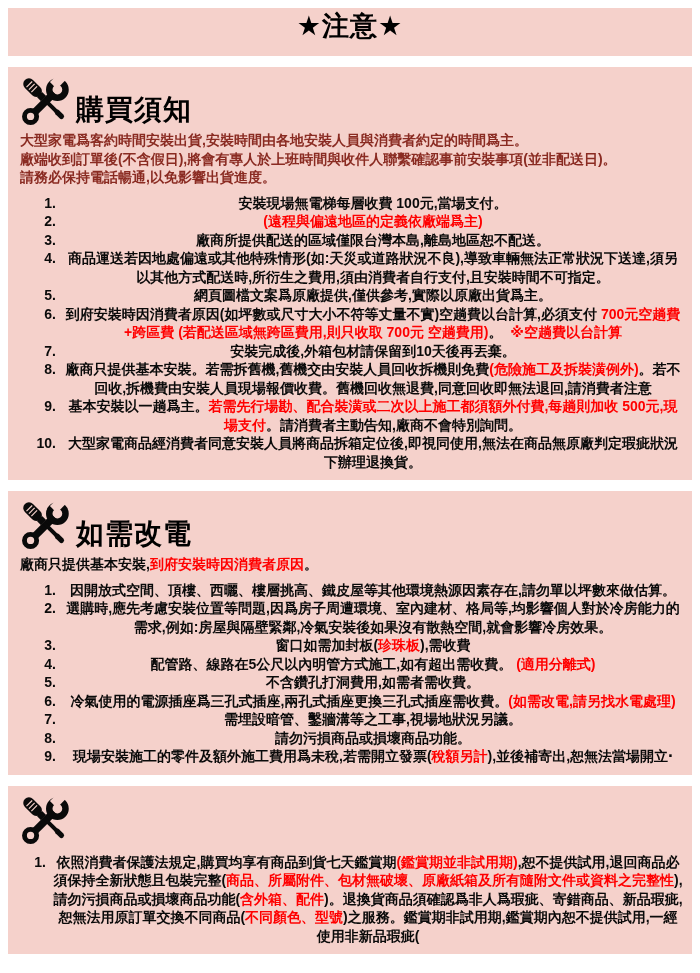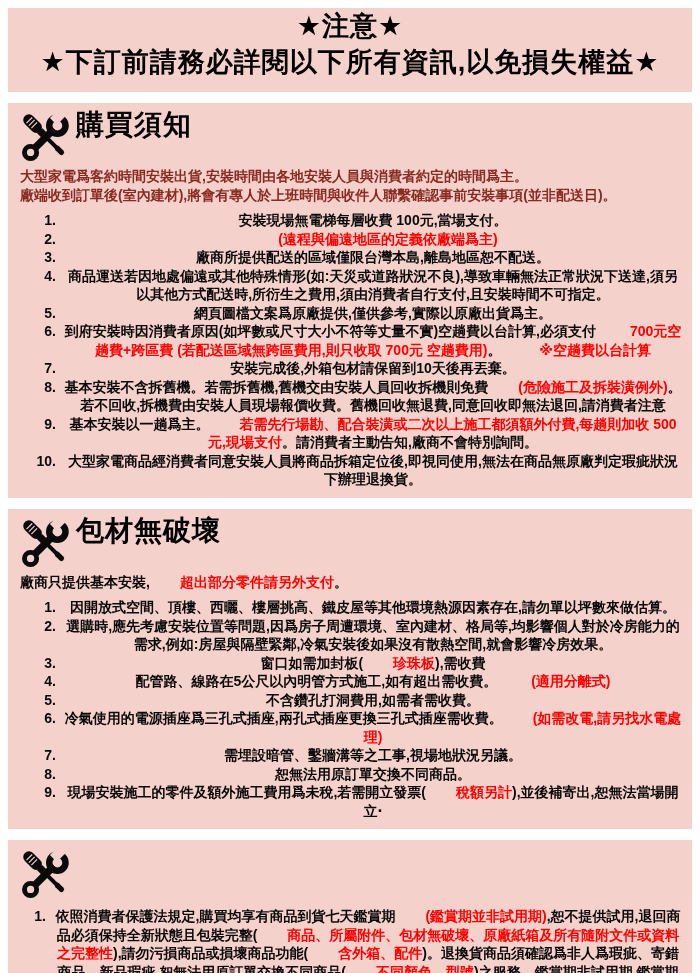--- a/index.html
+++ b/index.html
@@ -22,21 +22,21 @@
     color:#000;
     letter-spacing:1px;
   }
   .box{
     background:var(--pink,#f5d1cb);
     margin-top:11px;
     padding:6px 8px 9px 10px;
   }
   .sec-head{
     display:flex;
-    align-items:flex-start;
+    align-items:flex-end;
     gap:4px;
     height:52px;
     margin:2px 0 4px 2px;
   }
   .sec-head svg{width:52px;height:52px;flex:0 0 auto;}
   .sec-title{
     font-size:28px;
     line-height:1;
     color:#000;
     padding-bottom:3px;
@@ -49,29 +49,28 @@
   .item{display:flex;font-size:14px;line-height:18.5px;}
   .item .num{
     flex:0 0 28px;
     text-align:right;
     padding-right:6px;
     white-space:nowrap;
   }
   .item .txt{flex:1 1 auto;text-align:center;}
   .run{white-space:pre-wrap;}
   .run.black{color:#0a0a0a;}
-  .run.red{color:var(--red,#ff0000);margin-left:30px;}
+  .run.red{color:var(--red,#ff0000);}
   .run.darkred{color:var(--intro_red,#8a2b22);}
 </style>
 </head>
 <body>
 
 <div class="banner">
   <div class="l1">★注意★</div>
-  <div class="l2">★下訂前請務必詳閱以下所有資訊,以免損失權益★</div>
 </div>
 
 <div class="box indent">
   <div class="sec-head">
     <svg viewBox="0 0 64 64" aria-hidden="true">
 
     <circle cx="13" cy="51" r="7.5" fill="none" stroke="#0a0a0a" stroke-width="6"></circle>
     <line x1="17" y1="47" x2="42" y2="22" stroke="#0a0a0a" stroke-width="9"></line>
     <circle cx="46" cy="18" r="10" fill="none" stroke="#0a0a0a" stroke-width="8"></circle>
     <rect x="40" y="0" width="12" height="15" fill="var(--pink,#f5d1cb)" transform="rotate(45 46 8)"></rect>
@@ -81,21 +80,22 @@
     <line x1="11" y1="18" x2="18" y2="11" stroke="var(--pink,#f5d1cb)" stroke-width="1.5"></line>
     <line x1="14" y1="21" x2="21" y2="14" stroke="var(--pink,#f5d1cb)" stroke-width="1.5"></line>
     <line x1="24" y1="24" x2="29" y2="29" stroke="#0a0a0a" stroke-width="9"></line>
     <line x1="29" y1="29" x2="46" y2="46" stroke="#0a0a0a" stroke-width="5"></line>
     <line x1="46" y1="46" x2="51" y2="51" stroke="#0a0a0a" stroke-width="6.5" stroke-linecap="round"></line>
   </svg>
     <span class="sec-title">購買須知</span>
   </div>
   <div class="intro">
       <div class="intro-line"><span class="run darkred">大型家電爲客約時間安裝出貨,安裝時間由各地安裝人員與消費者約定的時間爲主。</span></div>
-      <div class="intro-line"><span class="run darkred">廠端收到訂單後(室內建材),將會有專人於上班時間與收件人聯繫確認事前安裝事項(並非配送日)。</span></div>
+      <div class="intro-line"><span class="run darkred">廠端收到訂單後(不含假日),將會有專人於上班時間與收件人聯繫確認事前安裝事項(並非配送日)。</span></div>
+      <div class="intro-line"><span class="run darkred">請務必保持電話暢通,以免影響出貨進度。</span></div>
     </div>
   <div class="items">
       <div class="item">
         <span class="num">1.</span>
         <span class="txt"><span class="run black">安裝現場無電梯每層收費 100元,當場支付。</span></span>
       </div>
       <div class="item">
         <span class="num">2.</span>
         <span class="txt"><span class="run red">(遠程與偏遠地區的定義依廠端爲主)</span></span>
       </div>
@@ -114,21 +114,21 @@
       <div class="item">
         <span class="num">6.</span>
         <span class="txt"><span class="run black">到府安裝時因消費者原因(如坪數或尺寸大小不符等丈量不實)空趟費以台計算,必須支付 </span><span class="run red">700元空趟費+跨區費 (若配送區域無跨區費用,則只收取 700元 空趟費用)</span><span class="run black">。  </span><span class="run red">※空趟費以台計算</span></span>
       </div>
       <div class="item">
         <span class="num">7.</span>
         <span class="txt"><span class="run black">安裝完成後,外箱包材請保留到10天後再丟棄。</span></span>
       </div>
       <div class="item">
         <span class="num">8.</span>
-        <span class="txt"><span class="run black">基本安裝不含拆舊機。若需拆舊機,舊機交由安裝人員回收拆機則免費</span><span class="run red">(危險施工及拆裝潢例外)</span><span class="run black">。若不回收,拆機費由安裝人員現場報價收費。舊機回收無退費,同意回收即無法退回,請消費者注意</span></span>
+        <span class="txt"><span class="run black">廠商只提供基本安裝。若需拆舊機,舊機交由安裝人員回收拆機則免費</span><span class="run red">(危險施工及拆裝潢例外)</span><span class="run black">。若不回收,拆機費由安裝人員現場報價收費。舊機回收無退費,同意回收即無法退回,請消費者注意</span></span>
       </div>
       <div class="item">
         <span class="num">9.</span>
         <span class="txt"><span class="run black">基本安裝以一趟爲主。</span><span class="run red">若需先行場勘、配合裝潢或二次以上施工都須額外付費,每趟則加收 500元,現場支付</span><span class="run black">。請消費者主動告知,廠商不會特別詢問。</span></span>
       </div>
       <div class="item">
         <span class="num">10.</span>
         <span class="txt"><span class="run black">大型家電商品經消費者同意安裝人員將商品拆箱定位後,即視同使用,無法在商品無原廠判定瑕疵狀況下辦理退換貨。</span></span>
       </div>
     </div>
@@ -144,24 +144,24 @@
     <rect x="40" y="0" width="12" height="15" fill="var(--pink,#f5d1cb)" transform="rotate(45 46 8)"></rect>
 
     <line x1="11" y1="11" x2="20" y2="20" stroke="#0a0a0a" stroke-width="14" stroke-linecap="round"></line>
     <line x1="8" y1="15" x2="15" y2="8" stroke="var(--pink,#f5d1cb)" stroke-width="1.5"></line>
     <line x1="11" y1="18" x2="18" y2="11" stroke="var(--pink,#f5d1cb)" stroke-width="1.5"></line>
     <line x1="14" y1="21" x2="21" y2="14" stroke="var(--pink,#f5d1cb)" stroke-width="1.5"></line>
     <line x1="24" y1="24" x2="29" y2="29" stroke="#0a0a0a" stroke-width="9"></line>
     <line x1="29" y1="29" x2="46" y2="46" stroke="#0a0a0a" stroke-width="5"></line>
     <line x1="46" y1="46" x2="51" y2="51" stroke="#0a0a0a" stroke-width="6.5" stroke-linecap="round"></line>
   </svg>
-    <span class="sec-title">包材無破壞</span>
+    <span class="sec-title">如需改電</span>
   </div>
   <div class="intro">
-      <div class="intro-line"><span class="run black">廠商只提供基本安裝,</span><span class="run red">超出部分零件請另外支付</span><span class="run black">。</span></div>
+      <div class="intro-line"><span class="run black">廠商只提供基本安裝,</span><span class="run red">到府安裝時因消費者原因</span><span class="run black">。</span></div>
     </div>
   <div class="items">
       <div class="item">
         <span class="num">1.</span>
         <span class="txt"><span class="run black">因開放式空間、頂樓、西曬、樓層挑高、鐵皮屋等其他環境熱源因素存在,請勿單以坪數來做估算。</span></span>
       </div>
       <div class="item">
         <span class="num">2.</span>
         <span class="txt"><span class="run black">選購時,應先考慮安裝位置等問題,因爲房子周遭環境、室內建材、格局等,均影響個人對於冷房能力的需求,例如:房屋與隔壁緊鄰,冷氣安裝後如果沒有散熱空間,就會影響冷房效果。</span></span>
       </div>
@@ -180,21 +180,21 @@
       <div class="item">
         <span class="num">6.</span>
         <span class="txt"><span class="run black">冷氣使用的電源插座爲三孔式插座,兩孔式插座更換三孔式插座需收費。</span><span class="run red">(如需改電,請另找水電處理)</span></span>
       </div>
       <div class="item">
         <span class="num">7.</span>
         <span class="txt"><span class="run black">需埋設暗管、鑿牆溝等之工事,視場地狀況另議。</span></span>
       </div>
       <div class="item">
         <span class="num">8.</span>
-        <span class="txt"><span class="run black">恕無法用原訂單交換不同商品。</span></span>
+        <span class="txt"><span class="run black">請勿污損商品或損壞商品功能。</span></span>
       </div>
       <div class="item">
         <span class="num">9.</span>
         <span class="txt"><span class="run black">現場安裝施工的零件及額外施工費用爲未稅,若需開立發票(</span><span class="run red">稅額另計</span><span class="run black">),並後補寄出,恕無法當場開立‧</span></span>
       </div>
     </div>
 </div>
 
 <div class="box">
   <div class="sec-head">

